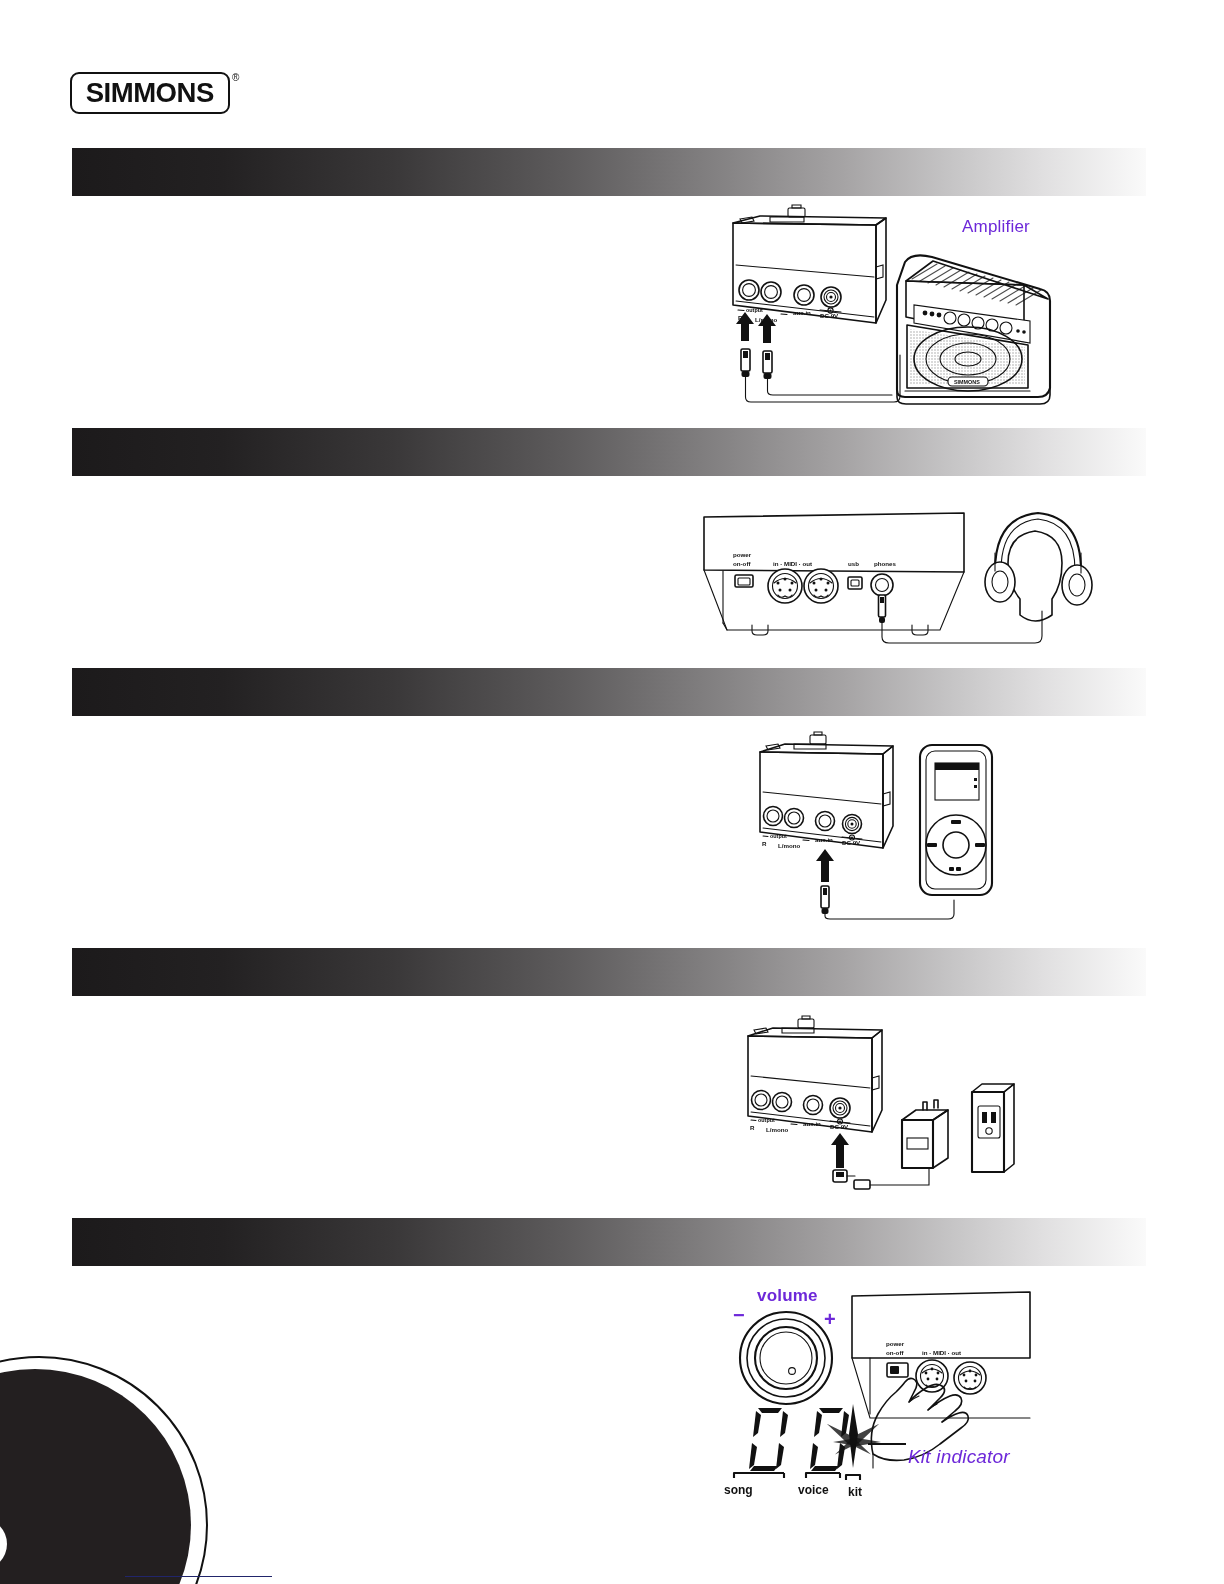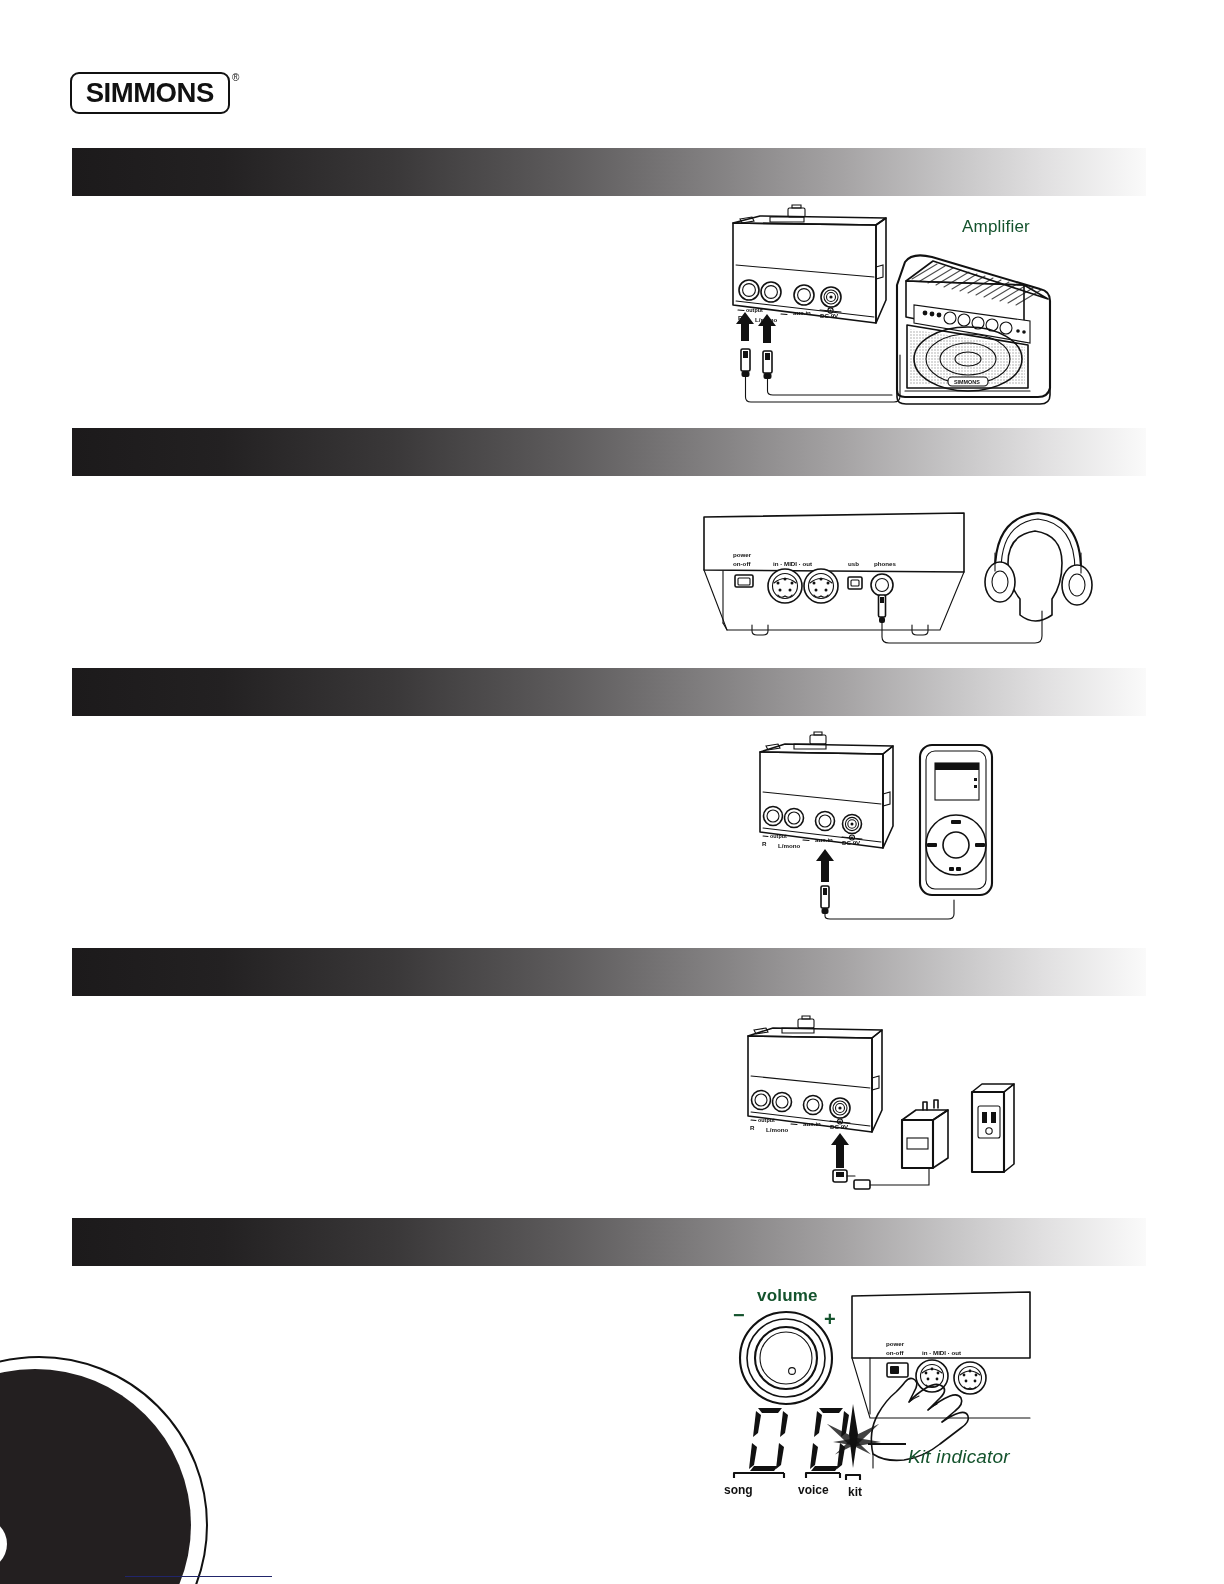--- a/index.html
+++ b/index.html
@@ -18,21 +18,21 @@
 
   
   .bar{position:absolute;left:72px;width:1074px;height:48px;
        background:linear-gradient(to right,#1c1a1b 0%,#232122 14%,#3a3839 30%,
                   #5d5b5c 46%,#838182 60%,#a6a4a5 72%,#c6c5c6 82%,#e2e1e2 91%,#fafafa 100%);}
   .bar-label{position:absolute;left:20px;top:50%;transform:translateY(-50%);
        color:#fff;font-size:0px;font-weight:700;letter-spacing:.5px;}
 
   
   .diagram{position:absolute;}
-  .dlabel{position:absolute;font-size:17px;color:#14532d;font-weight:400;letter-spacing:.2px;}
+  .dlabel{position:absolute;font-size:17px;color:#6d28d9;font-weight:400;letter-spacing:.2px;}
   .dlabel-bold{font-weight:700;}
 
   svg{display:block;overflow:visible;}
   .ln{fill:none;stroke:#111;stroke-width:1.6;stroke-linejoin:round;stroke-linecap:round;}
   .ln-thin{fill:none;stroke:#111;stroke-width:1.1;stroke-linecap:round;}
   .ln-thick{fill:none;stroke:#111;stroke-width:2.1;stroke-linejoin:round;}
   .fillw{fill:#fff;stroke:#111;stroke-width:1.6;}
   .fillw-thin{fill:#fff;stroke:#111;stroke-width:1.1;}
   .fillk{fill:#111;stroke:none;}
   .micro{font-family:"Liberation Sans","DejaVu Sans",sans-serif;

